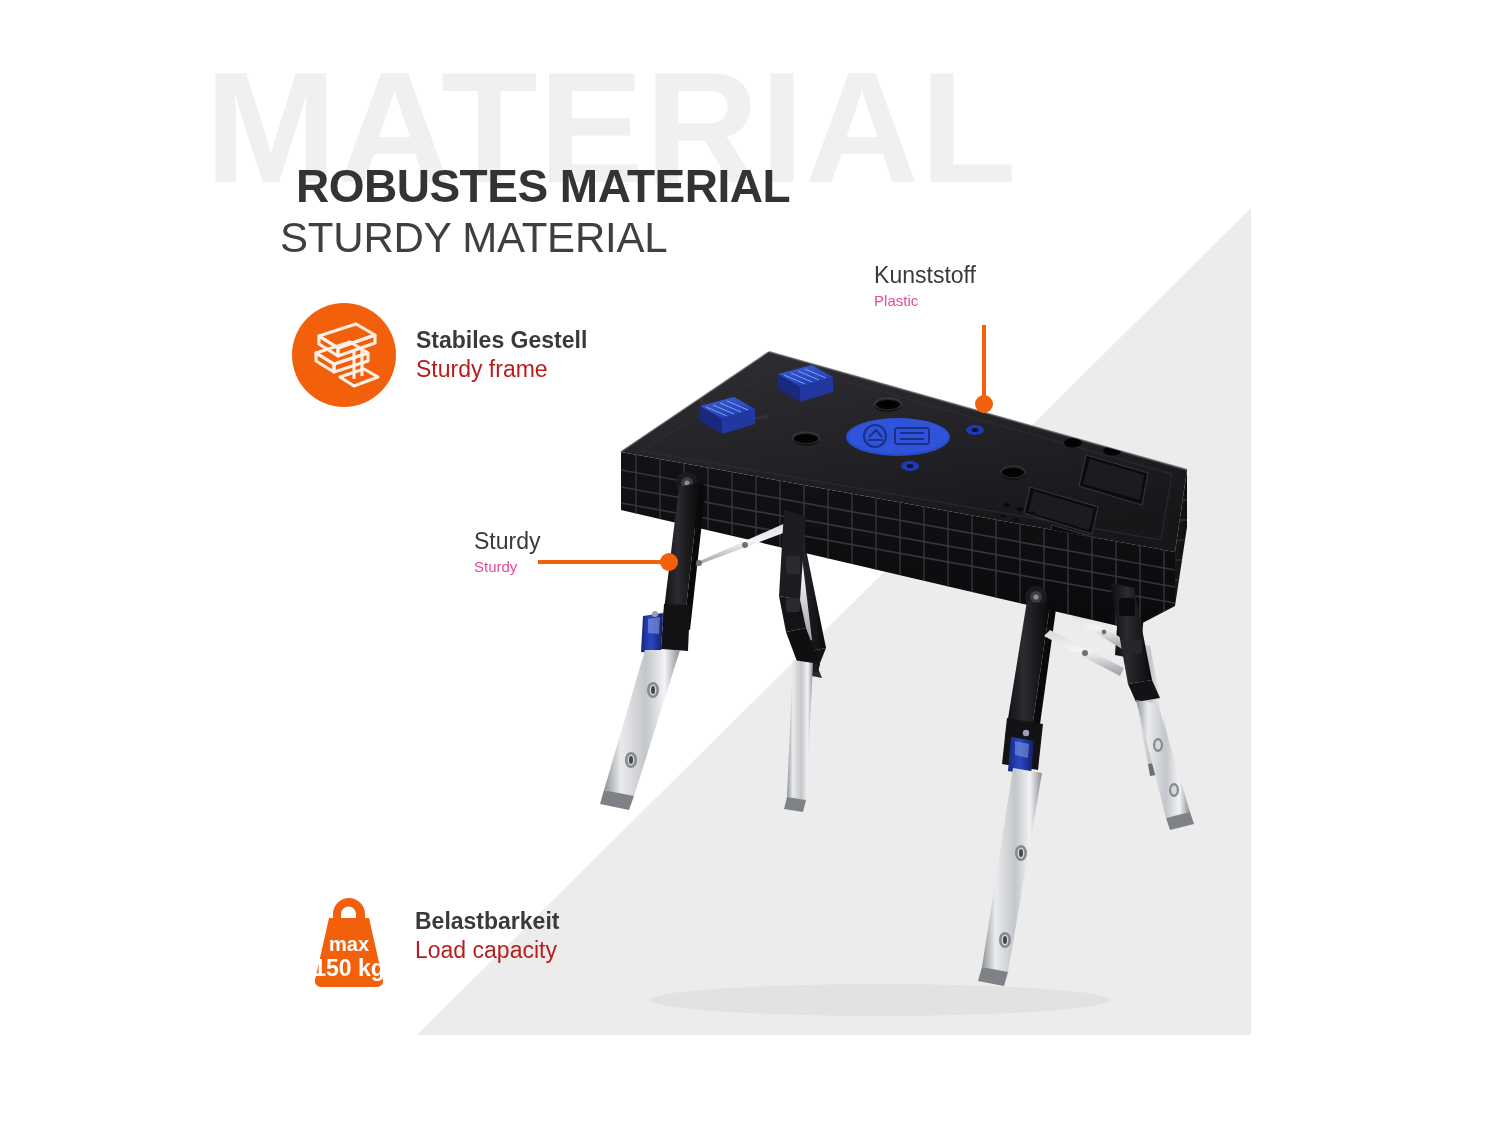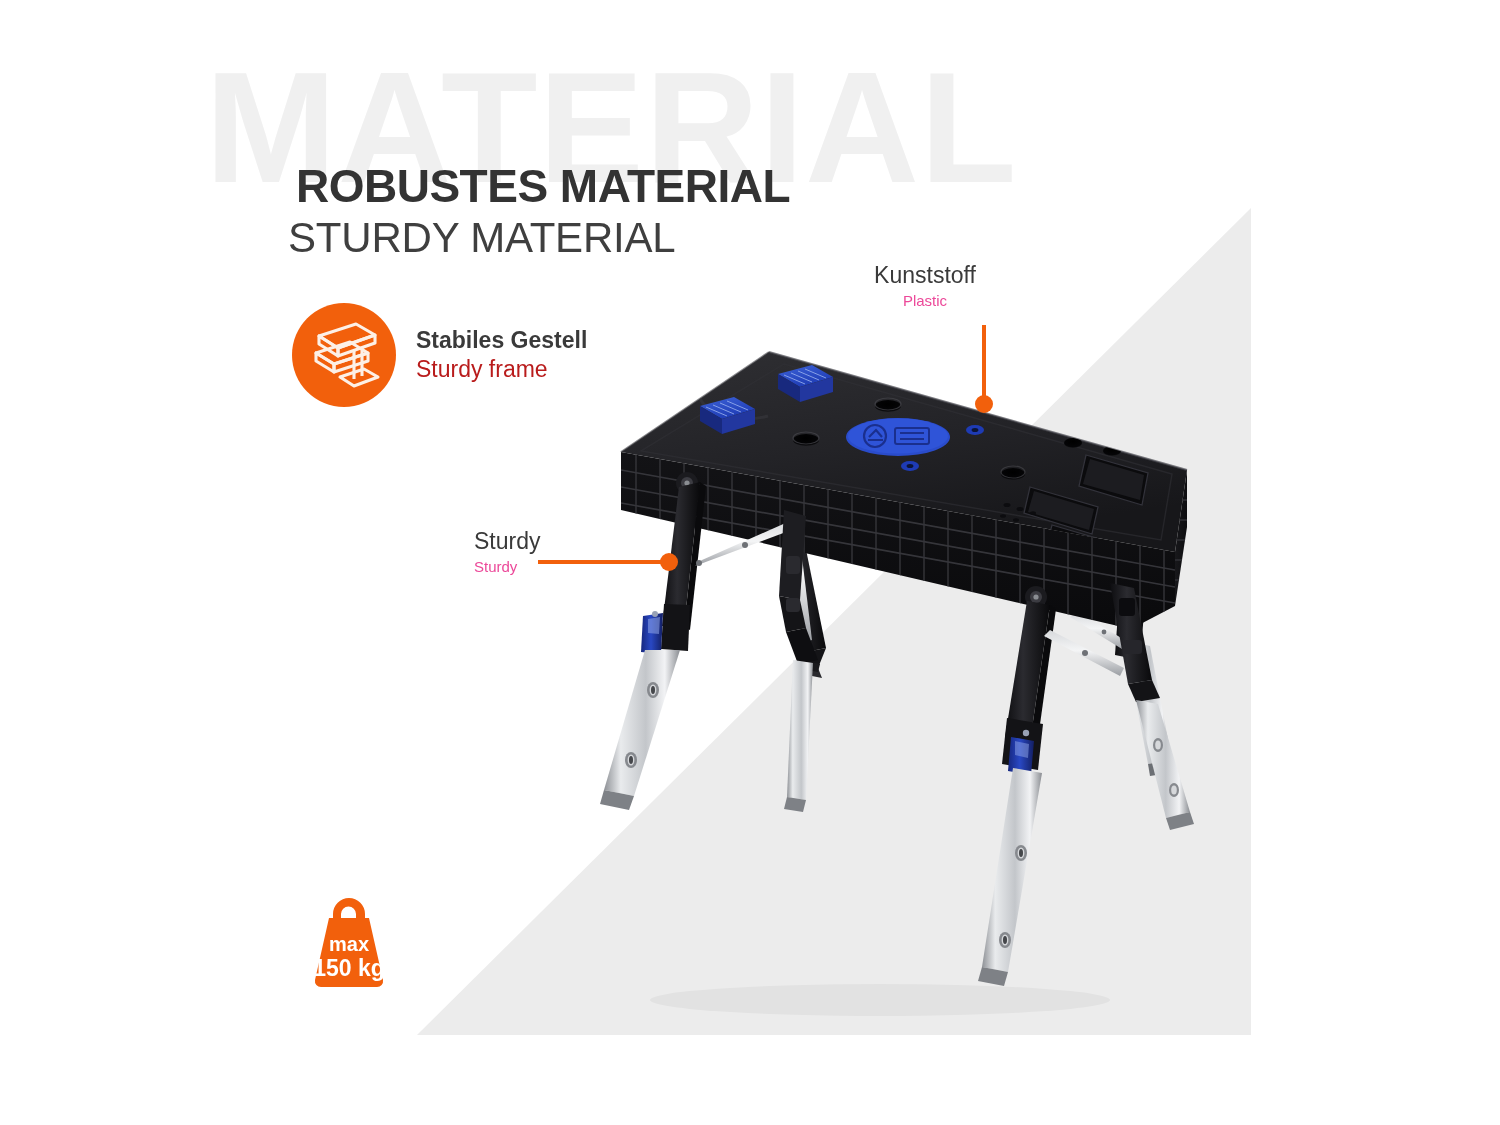--- a/index.html
+++ b/index.html
@@ -47,21 +47,21 @@
     top: 163px;
     font-size: 46px;
     font-weight: bold;
     letter-spacing: -0.5px;
     color: #333333;
     line-height: 1;
     white-space: nowrap;
   }
   .title-en {
     position: absolute;
-    left: 288px;
+    left: 280px;
     top: 217px;
     font-size: 42px;
     font-weight: normal;
     letter-spacing: -0.2px;
     color: #3f3f3f;
     line-height: 1;
     white-space: nowrap;
   }
 
   
@@ -114,21 +114,21 @@
     line-height: 1.3;
     white-space: nowrap;
   }
   .callout-en {
     font-size: 15px;
     font-weight: normal;
     color: #ec4899;
     line-height: 1.3;
     white-space: nowrap;
   }
-  .callout-plastic .callout-text { left: 925px; top: 261px; text-align: center; }
+  .callout-plastic .callout-text { left: 925px; top: 261px; text-align: left; }
   .callout-steel   .callout-text { left: 474px; top: 527px; }
 
   .leader-svg {
     position: absolute;
     left: 0; top: 0;
     width: 1500px; height: 1125px;
     pointer-events: none;
   }
 
   
@@ -519,15 +519,19 @@
     <div class="feat-icon feat-icon-load">
       <svg viewBox="0 0 92 104" width="92" height="104">
 
         <path d="M 30,30 a 16 16 0 0 1 32 0 l 0,6 l -9,0 l 0,-6 a 7.5 7.5 0 0 0 -15,0 l 0,6 l -8,0 z" fill="#f2600c"></path>
 
         <path d="M 26,34 L 66,34 L 80,96 a 6 6 0 0 1 -6,7 L 18,103 a 6 6 0 0 1 -6,-7 Z" fill="#f2600c"></path>
         <text x="46" y="67" text-anchor="middle" font-family="Liberation Sans, sans-serif" font-size="20" font-weight="bold" fill="#ffffff">max</text>
         <text x="46" y="92" text-anchor="middle" font-family="Liberation Sans, sans-serif" font-size="23" font-weight="bold" fill="#ffffff">150 kg</text>
       </svg>
     </div>
+    <div class="feat-text">
+      <span class="feat-label-de">Belastbarkeit</span>
+      <span class="feat-label-en">Load capacity</span>
+    </div>
   </div>
 
 </div>
 
 </body></html>

